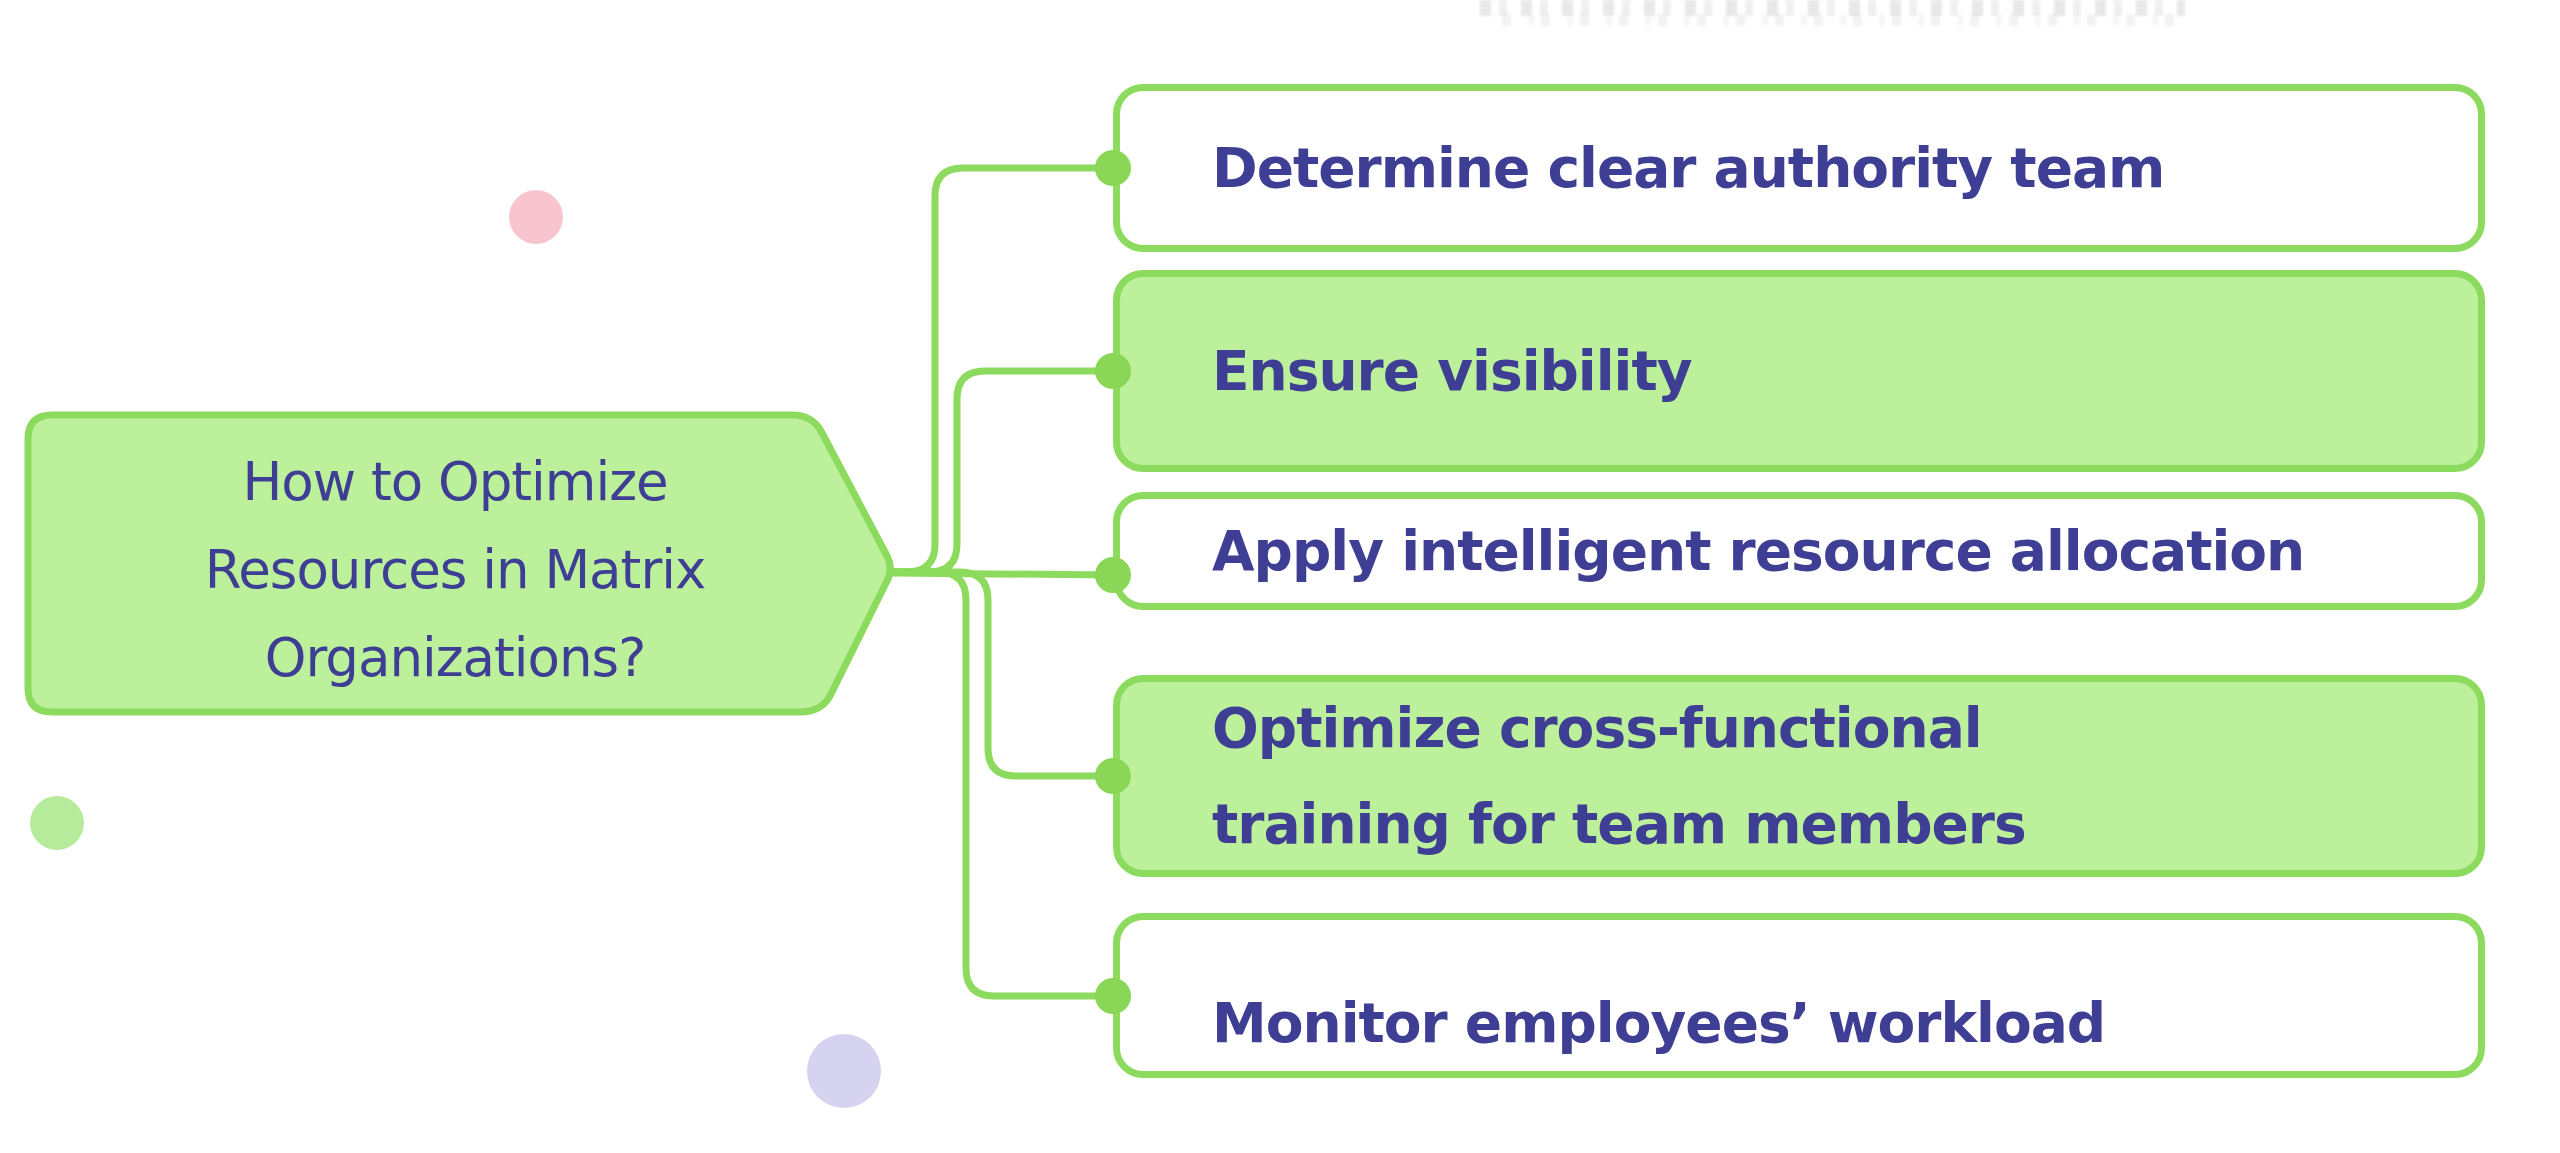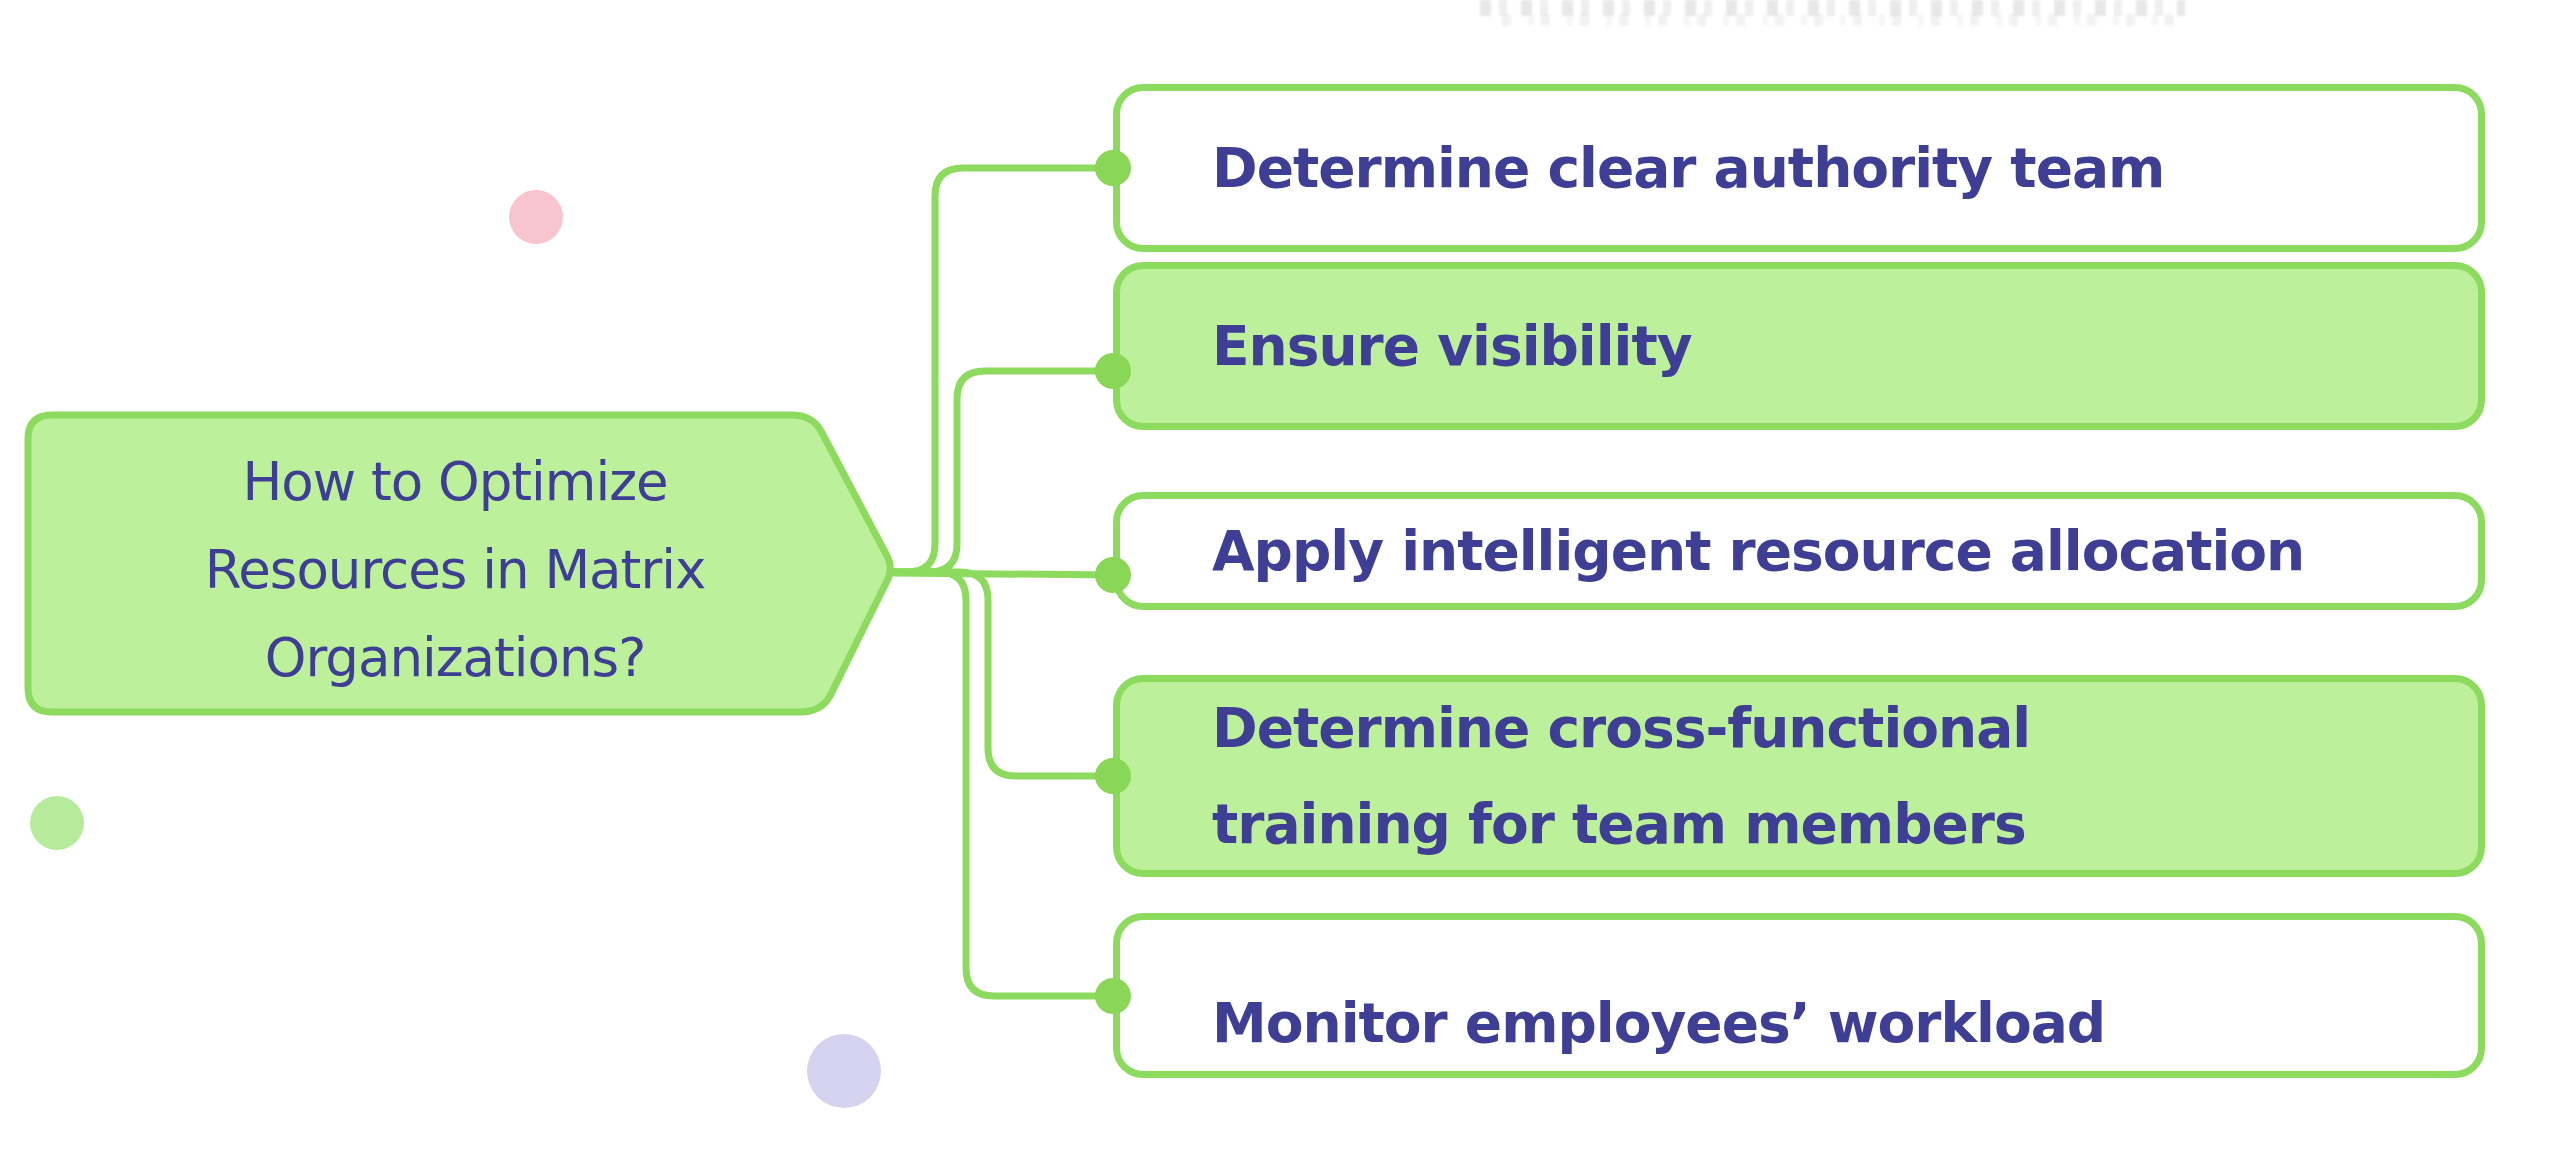--- a/index.html
+++ b/index.html
@@ -42,21 +42,21 @@
     line-height:88px;letter-spacing:-1px;text-align:center;}
 
   
   .box{position:absolute;left:1113px;width:1372px;background:#fff;
     border:7px solid var(--green-border);border-radius:30px;
     display:flex;flex-direction:column;justify-content:center;
     padding-left:92px;color:var(--text-indigo);font-weight:bold;font-size:55px;
     letter-spacing:-1px;line-height:96px;}
   .box.green{background:var(--green-fill);}
   .box1{top:84px;height:168px;}
-  .box2{top:262px;height:168px;}
+  .box2{top:270px;height:202px;}
   .box3{top:492px;height:118px;}
   .box4{top:675px;height:202px;}
   .box5{top:913px;height:165px;justify-content:flex-end;}
   .box .line:empty{display:none;}
 </style>
 </head>
 <body>
 
 <div class="canvas">
 
@@ -82,21 +82,21 @@
 
   </div>
   <div class="box box2 green">
     <span class="line">Ensure visibility</span>
   </div>
   <div class="box box3">
     <span class="line">Apply intelligent resource allocation</span>
 
   </div>
   <div class="box box4 green">
-    <span class="line">Determine cross-functional</span>
+    <span class="line">Optimize cross-functional</span>
     <span class="line">training for team members</span>
   </div>
   <div class="box box5">
     <span class="line">Monitor employees’ workload</span>
 
   </div>
 
   <svg class="layer" viewBox="0 0 2560 1153">
     <g fill="none" stroke="var(--green-border)" stroke-width="7" stroke-linecap="round">
       <path d="M893 572 H907 Q935 572 935 544 V196 Q935 168 963 168 H1113"></path>

